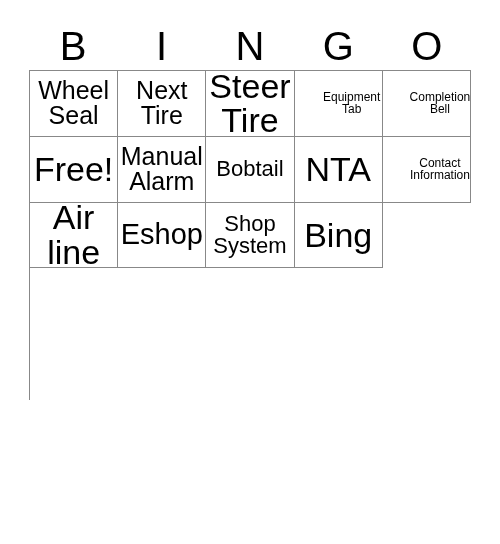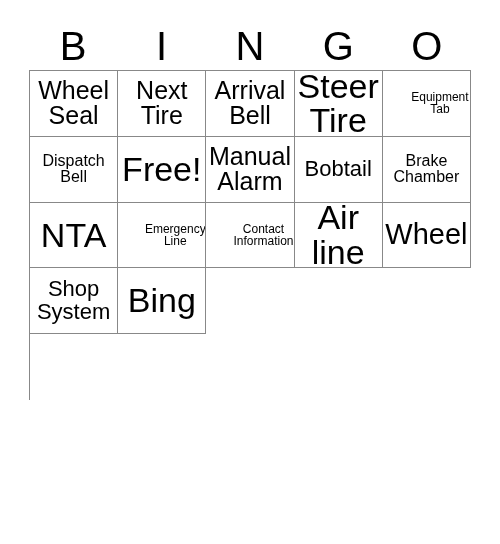--- a/index.html
+++ b/index.html
@@ -100,57 +100,48 @@
     </div>
 
   <div id="grid">
       <div class="cell">
         <span class="cell-text sz-l">Wheel Seal</span>
       </div>
       <div class="cell">
         <span class="cell-text sz-l">Next Tire</span>
       </div>
       <div class="cell">
-        <span class="cell-text sz-l">Arrival Bell</span>
-      </div>
-      <div class="cell">
         <span class="cell-text sz-xxl">Steer Tire</span>
       </div>
       <div class="cell">
         <span class="cell-text sz-xs">Equipment Tab</span>
       </div>
       <div class="cell">
-        <span class="cell-text sz-s">Dispatch Bell</span>
+        <span class="cell-text sz-xs">Completion Bell</span>
       </div>
       <div class="cell">
         <span class="cell-text sz-xxl">Free!</span>
       </div>
       <div class="cell">
         <span class="cell-text sz-l">Manual Alarm</span>
       </div>
       <div class="cell">
         <span class="cell-text sz-m">Bobtail</span>
       </div>
       <div class="cell">
-        <span class="cell-text sz-s">Brake Chamber</span>
-      </div>
-      <div class="cell">
         <span class="cell-text sz-xxl">NTA</span>
-      </div>
-      <div class="cell">
-        <span class="cell-text sz-xs">Emergency Line</span>
       </div>
       <div class="cell">
         <span class="cell-text sz-xs">Contact Information</span>
       </div>
       <div class="cell">
         <span class="cell-text sz-xxl">Air line</span>
       </div>
       <div class="cell">
-        <span class="cell-text sz-xl">Wheel</span>
+        <span class="cell-text sz-xl">Eshop</span>
       </div>
       <div class="cell">
         <span class="cell-text sz-m">Shop System</span>
       </div>
       <div class="cell">
         <span class="cell-text sz-xxl">Bing</span>
       </div>
     </div>
 
 </div>

